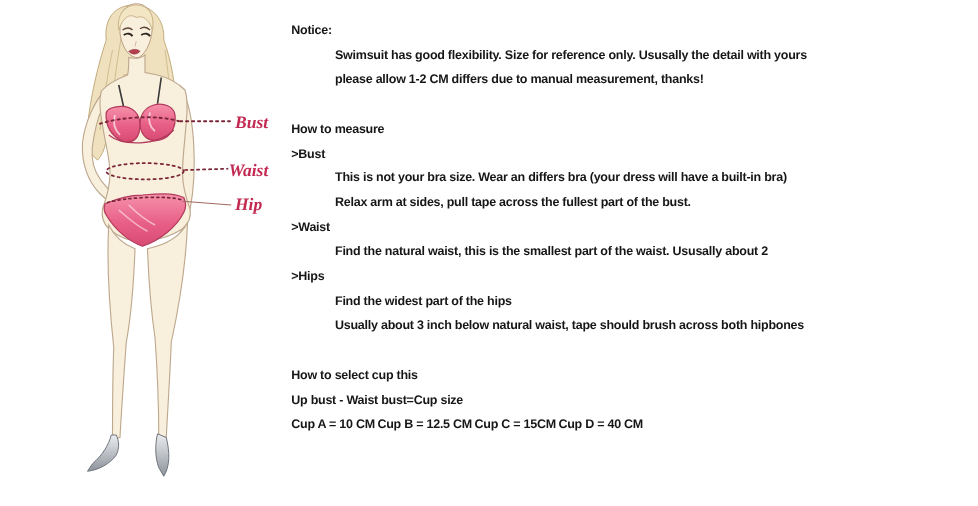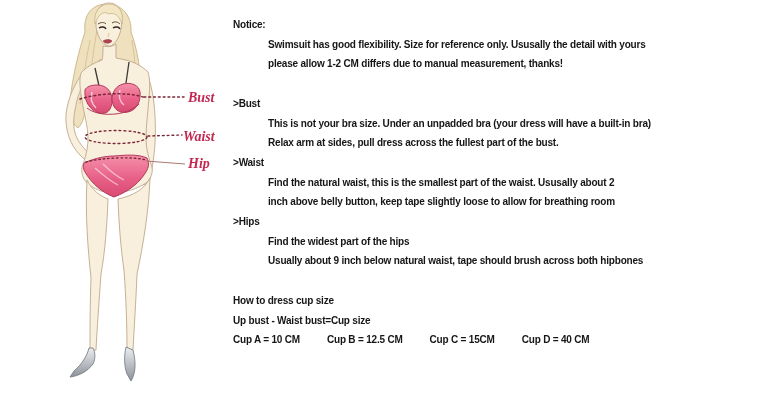--- a/index.html
+++ b/index.html
@@ -17,21 +17,21 @@
     position:absolute;left:233px;top:15px;width:548px;
     font-weight:bold;
     font-size:10px;
     line-height:19.7px;
     letter-spacing:-0.2px;
     color:#161616;
   }
   .line{white-space:nowrap;}
   .indent{padding-left:35px;}
   .block-gap{height:19.7px;}
-  .cup-row{display:flex;gap:27px;}
+  .cup-row{display:flex;gap:2px;}
   .cup-row span{white-space:nowrap;}
 </style>
 </head>
 <body>
 
 <div class="figure-wrap">
   <svg width="232" height="405" viewBox="0 0 232 405">
     <defs>
       <linearGradient id="gpink" x1="0" y1="0" x2="0" y2="1">
         <stop offset="0" stop-color="#f591aa"></stop>
@@ -128,36 +128,36 @@
 </div>
 
 <div class="text-col">
 
   <div class="line">Notice:</div>
   <div class="line indent">Swimsuit has good flexibility. Size for reference only. Ususally the detail with yours</div>
   <div class="line indent">please allow 1-2 CM differs due to manual measurement, thanks!</div>
 
   <div class="block-gap"></div>
 
+  <div class="line">How to measure</div>
 
   <div class="line">&gt;Bust</div>
-  <div class="line indent">This is not your bra size. Under an unpadded bra (your dress will have a built-in bra)</div>
-  <div class="line indent">Relax arm at sides, pull dress across the fullest part of the bust.</div>
+  <div class="line indent">This is not your bra size. Wear an differs bra (your dress will have a built-in bra)</div>
+  <div class="line indent">Relax arm at sides, pull tape across the fullest part of the bust.</div>
 
   <div class="line">&gt;Waist</div>
   <div class="line indent">Find the natural waist, this is the smallest part of the waist. Ususally about 2</div>
-  <div class="line indent">inch above belly button, keep tape slightly loose to allow for breathing room</div>
 
   <div class="line">&gt;Hips</div>
   <div class="line indent">Find the widest part of the hips</div>
-  <div class="line indent">Usually about 9 inch below natural waist, tape should brush across both hipbones</div>
+  <div class="line indent">Usually about 3 inch below natural waist, tape should brush across both hipbones</div>
 
   <div class="block-gap"></div>
 
-  <div class="line">How to dress cup size</div>
+  <div class="line">How to select cup this</div>
   <div class="line">Up bust - Waist bust=Cup size</div>
   <div class="cup-row">
     <span>Cup A = 10 CM</span>
     <span>Cup B = 12.5 CM</span>
     <span>Cup C = 15CM</span>
     <span>Cup D = 40 CM</span>
   </div>
 
 </div>
 

